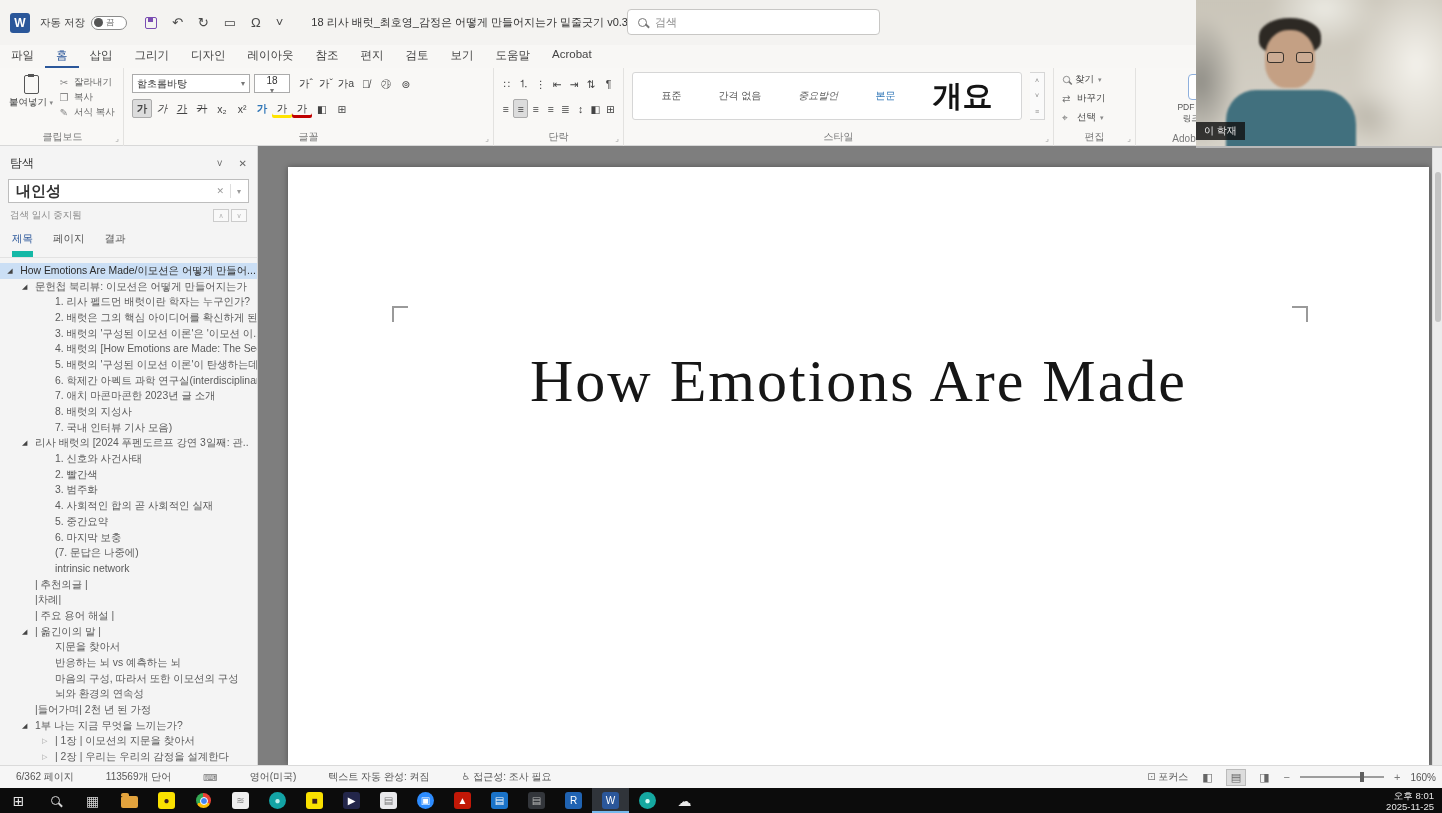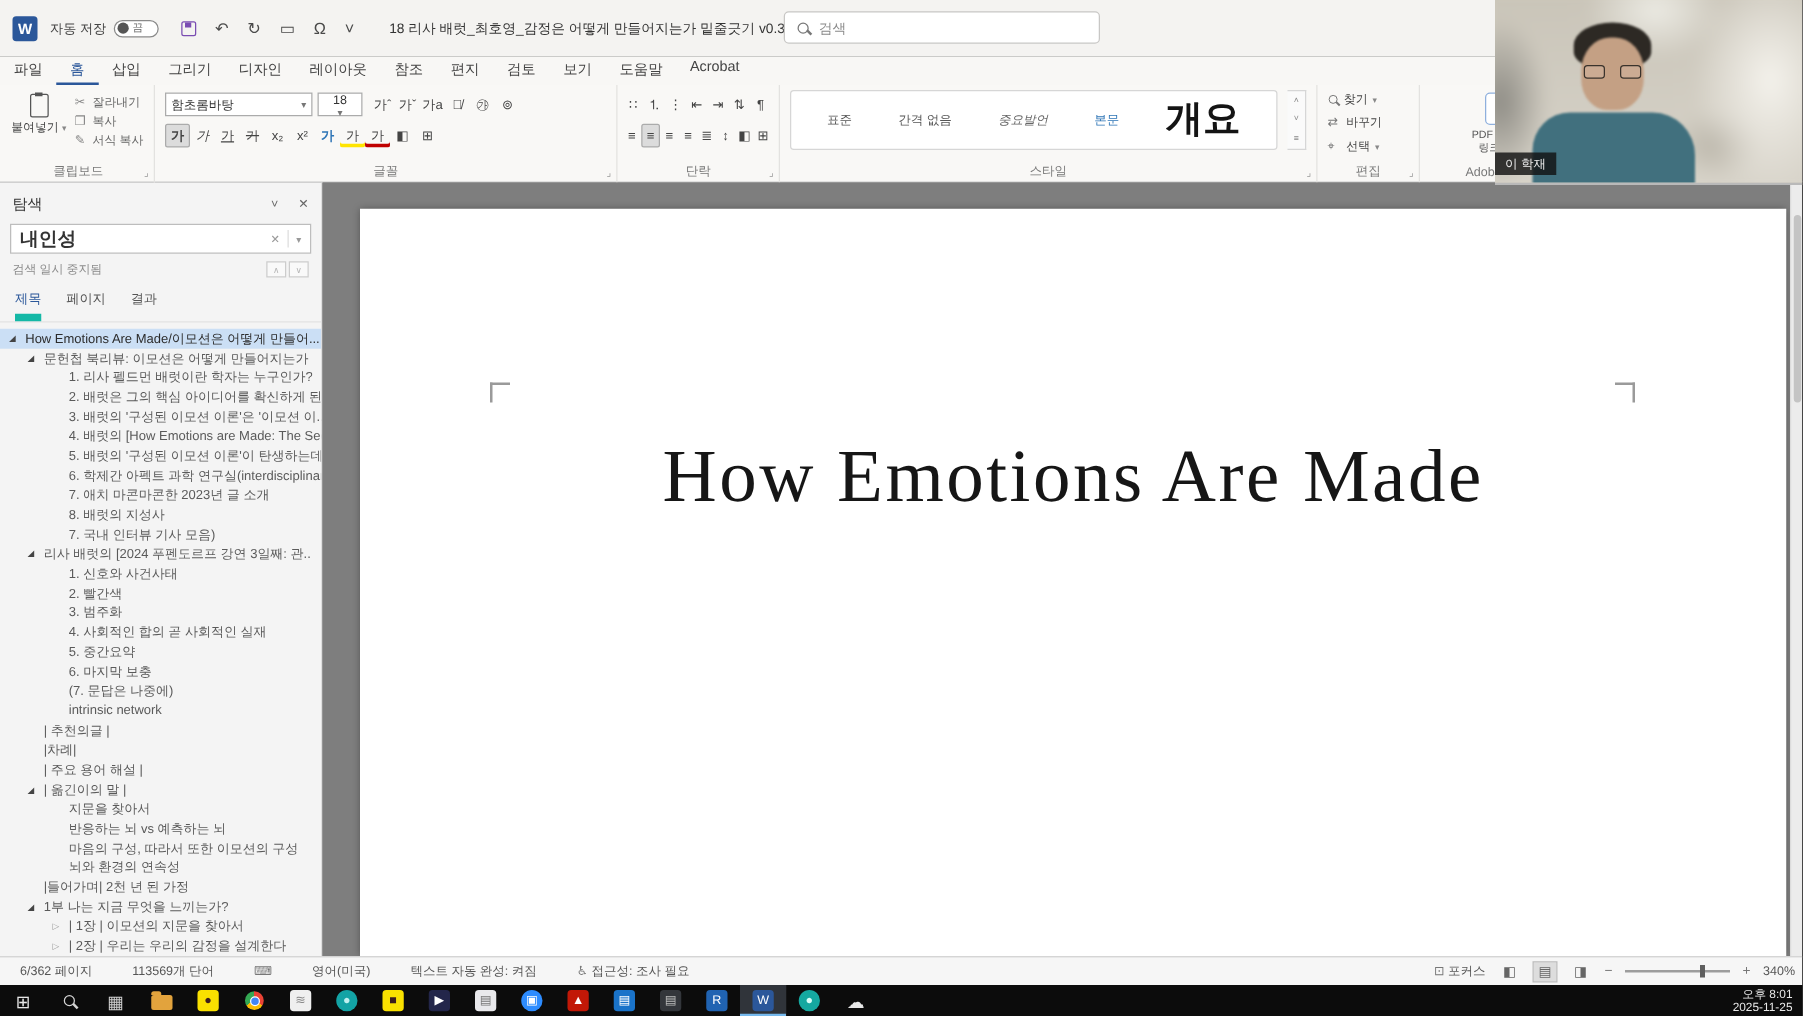--- a/index.html
+++ b/index.html
@@ -529,21 +529,21 @@
     <div class="sb-right">
       <span><span class="sb-ic">⊡</span> <span>포커스</span></span>
       <span class="viewbtn">◧</span>
       <span class="viewbtn on">▤</span>
       <span class="viewbtn">◨</span>
       <span class="zoomsym">−</span>
       <span class="sl-track">
           <span class="sl-knob"></span>
         </span>
       <span class="zoomsym">+</span>
-      <span>340%</span>
+      <span>160%</span>
     </div>
   </div>
 
   <div class="taskbar">
     <div id="tb-icons">
         <div class="tcell">
           <span class="ticon nn" style="color: rgb(230, 230, 230);">⊞</span>
         </div>
         <div class="tcell">
           <span class="mag tb-mag"></span>

